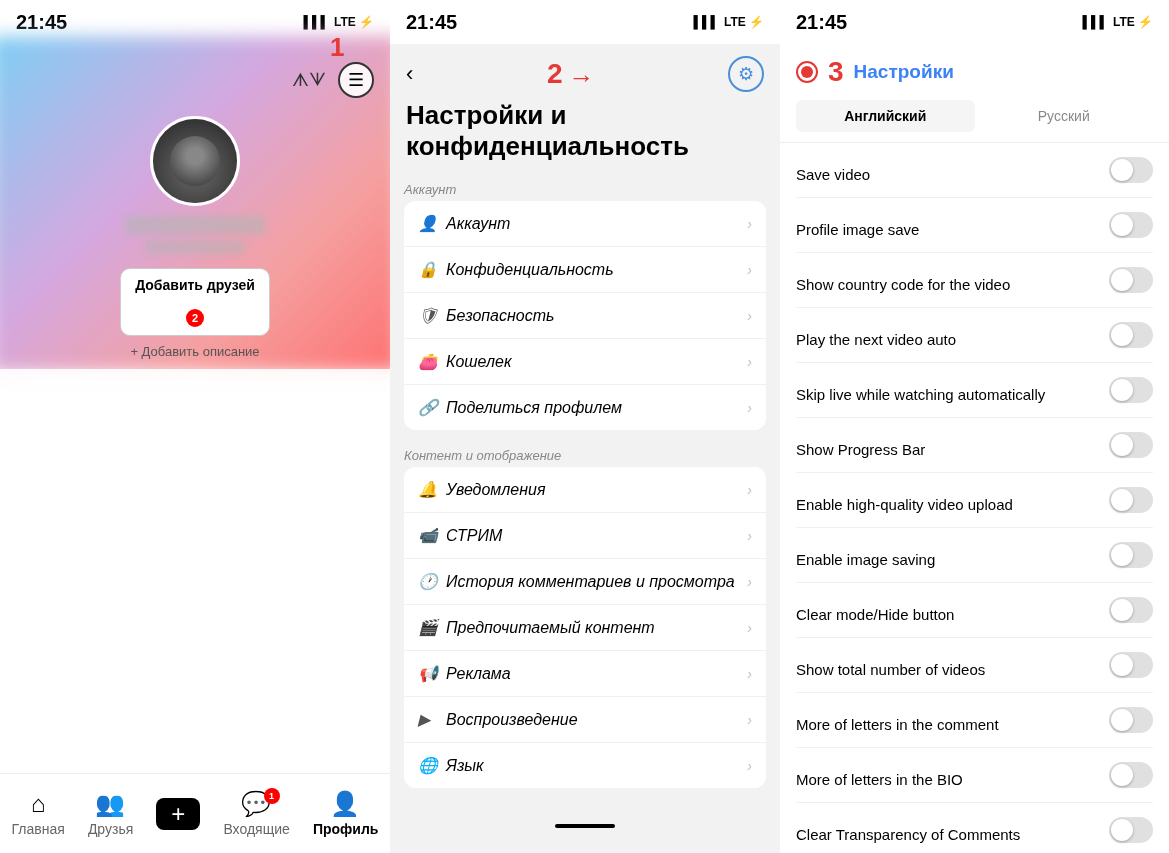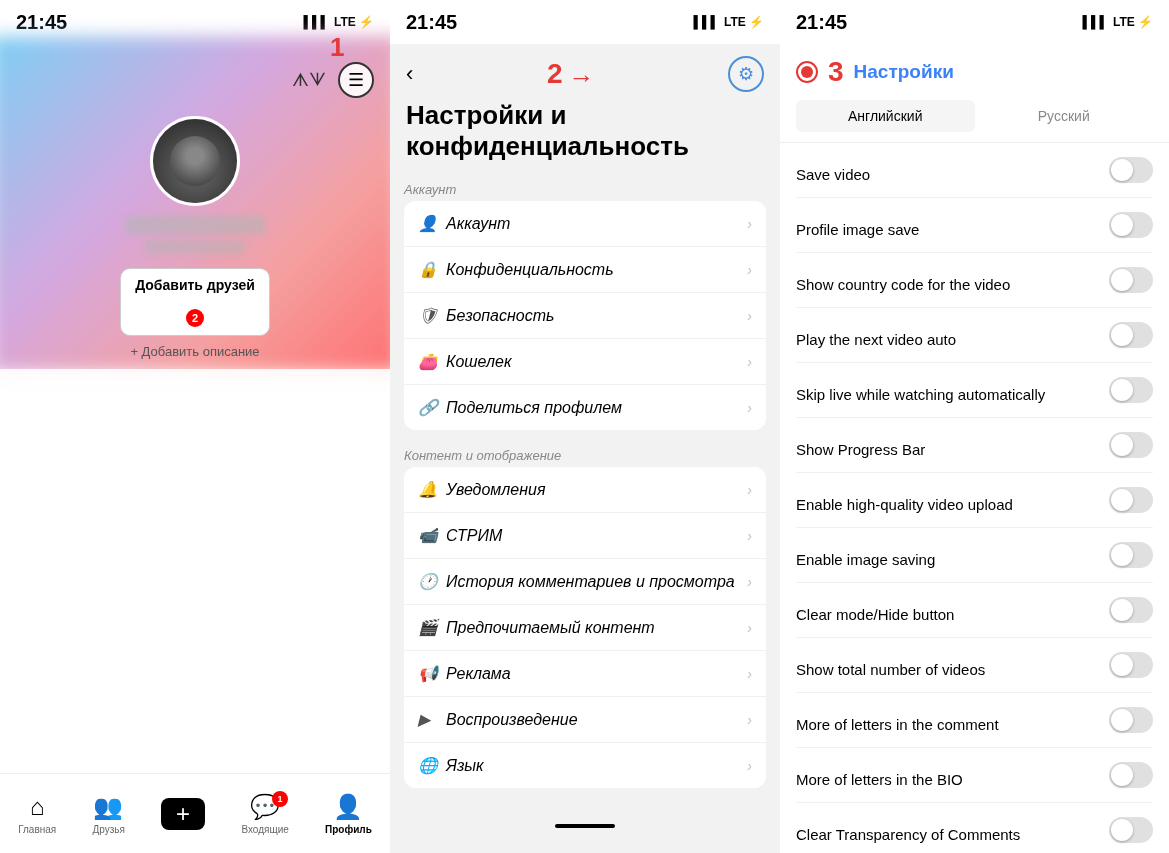--- a/index.html
+++ b/index.html
@@ -202,21 +202,21 @@
     .nav-item {
       display: flex;
       flex-direction: column;
       align-items: center;
       gap: 3px;
       cursor: pointer;
       position: relative;
     }
 
     .nav-icon { font-size: 24px; }
-    .nav-label { font-size: 10px; color: #666; }
+    .nav-label { font-size: 14px; color: #666; }
     .nav-label.active { color: #000; font-weight: 700; }
 
     .nav-plus {
       width: 44px;
       height: 32px;
       background: #000;
       border-radius: 8px;
       display: flex;
       align-items: center;
       justify-content: center;
@@ -410,21 +410,21 @@
       padding: 8px;
       text-align: center;
       font-size: 14px;
       font-weight: 500;
       cursor: pointer;
       border-radius: 6px;
     }
 
     .lang-tab.active {
       background: #f5f5f5;
-      font-weight: 400;
+      font-weight: 700;
       color: #000;
     }
 
     .lang-tab.inactive { color: #888; }
 
     .toggles-scroll {
       flex: 1;
       overflow-y: auto;
       padding: 0 16px;
     }

